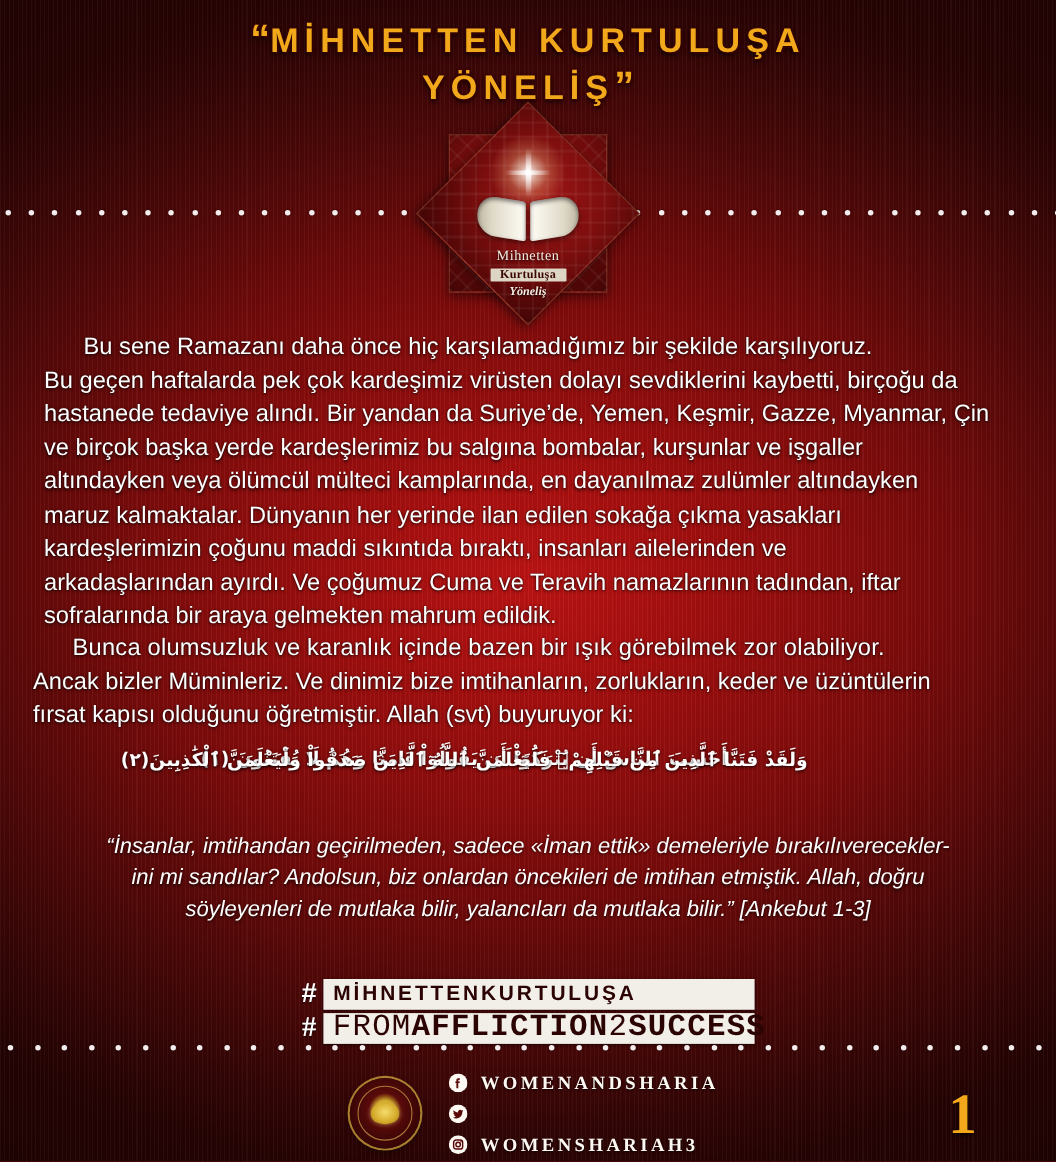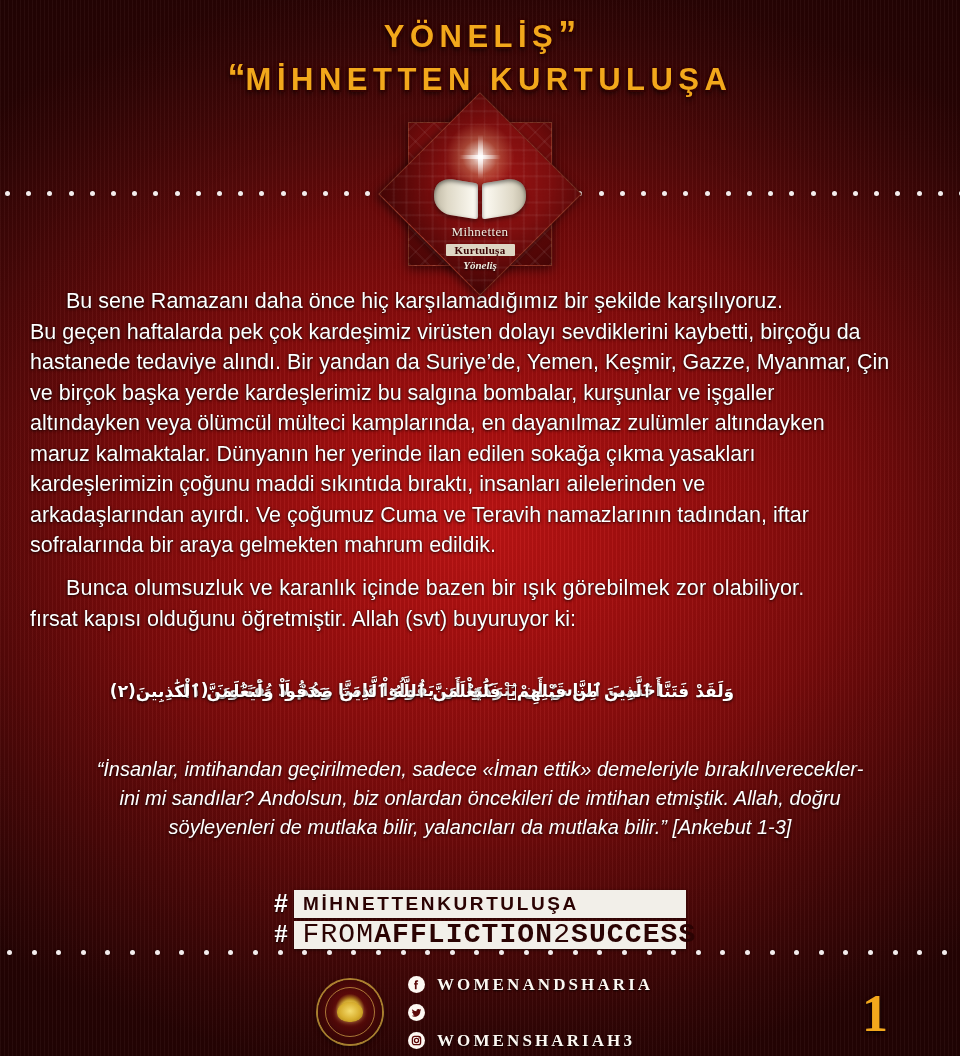--- a/index.html
+++ b/index.html
@@ -120,21 +120,21 @@
   }
 
   
   .body{
     position:absolute; left:0; width:960px; z-index:8;
     color:#ffffff;
     font-size:21.5px;
     line-height:30.5px;
     text-shadow:0 1px 3px rgba(0,0,0,.8), 0 0 1px rgba(0,0,0,.6);
   }
-  .p1{ top:286px; padding:0 24px 0 30px; }
+  .p1{ top:300px; padding:0 24px 0 40px; }
   .p2{ top:573px; padding:0 26px 0 30px; }
   .p1 .ln, .p2 .ln{ white-space:nowrap; }
   .ind{ padding-left:36px; }
   .just{ letter-spacing:.2px; }
 
   
   .arabic{
     position:absolute; left:0; width:844px; z-index:8;
     text-align:center; color:#fff; direction:rtl;
     font-family:"DejaVu Sans", sans-serif;
@@ -208,22 +208,22 @@
     font-family:"Liberation Serif", serif;
     text-shadow:0 2px 4px rgba(0,0,0,.75);
   }
 </style>
 </head>
 <body>
 
 <div id="poster">
 
   <div class="title-wrap">
+    <div class="title-line"><span class="q">“</span><span>MİHNETTEN KURTULUŞA</span></div>
     <div class="title-line"><span>YÖNELİŞ</span><span class="q">”</span></div>
-    <div class="title-line"><span class="q">“</span><span>MİHNETTEN KURTULUŞA</span></div>
   </div>
 
   <div class="emblem">
     <div class="star"></div>
     <div class="star2"></div>
     <div class="spark"></div>
     <div class="book">
       <div class="pg l"></div>
       <div class="pg r"></div>
     </div>
@@ -290,20 +290,21 @@
     <div class="ln">ve birçok başka yerde kardeşlerimiz bu salgına bombalar, kurşunlar ve işgaller</div>
     <div class="ln">altındayken veya ölümcül mülteci kamplarında, en dayanılmaz zulümler altındayken</div>
     <div class="ln">maruz kalmaktalar. Dünyanın her yerinde ilan edilen sokağa çıkma yasakları</div>
     <div class="ln">kardeşlerimizin çoğunu maddi sıkıntıda bıraktı, insanları ailelerinden ve</div>
     <div class="ln">arkadaşlarından ayırdı. Ve çoğumuz Cuma ve Teravih namazlarının tadından, iftar</div>
     <div class="ln">sofralarında bir araya gelmekten mahrum edildik.</div>
   </div>
 
   <div class="body p2">
     <div class="ln ind just">Bunca olumsuzluk ve karanlık içinde bazen bir ışık görebilmek zor olabiliyor.</div>
+    <div class="ln">Ancak bizler Müminleriz. Ve dinimiz bize imtihanların, zorlukların, keder ve üzüntülerin</div>
     <div class="ln">fırsat kapısı olduğunu öğretmiştir. Allah (svt) buyuruyor ki:</div>
   </div>
 
   <div class="arabic ar1">أَحَسِبَ ٱلنَّاسُ أَن يُتْرَكُوٓاْ أَن يَقُولُوٓاْ ءَامَنَّا وَهُمْ لَا يُفْتَنُونَ (١)</div>
   <div class="arabic ar2">وَلَقَدْ فَتَنَّا ٱلَّذِينَ مِن قَبْلِهِمْۡ فَلَيَعْلَمَنَّ ٱللَّهُ ٱلَّذِينَ صَدَقُواْ وَلَيَعْلَمَنَّ ٱلْكَٰذِبِينَ(٢)</div>
 
   <div class="trans">
     <div class="ln">“İnsanlar, imtihandan geçirilmeden, sadece «İman ettik» demeleriyle bırakılıverecekler-</div>
     <div class="ln">ini mi sandılar? Andolsun, biz onlardan öncekileri de imtihan etmiştik. Allah, doğru</div>
     <div class="ln">söyleyenleri de mutlaka bilir, yalancıları da mutlaka bilir.” [Ankebut 1-3]</div>

